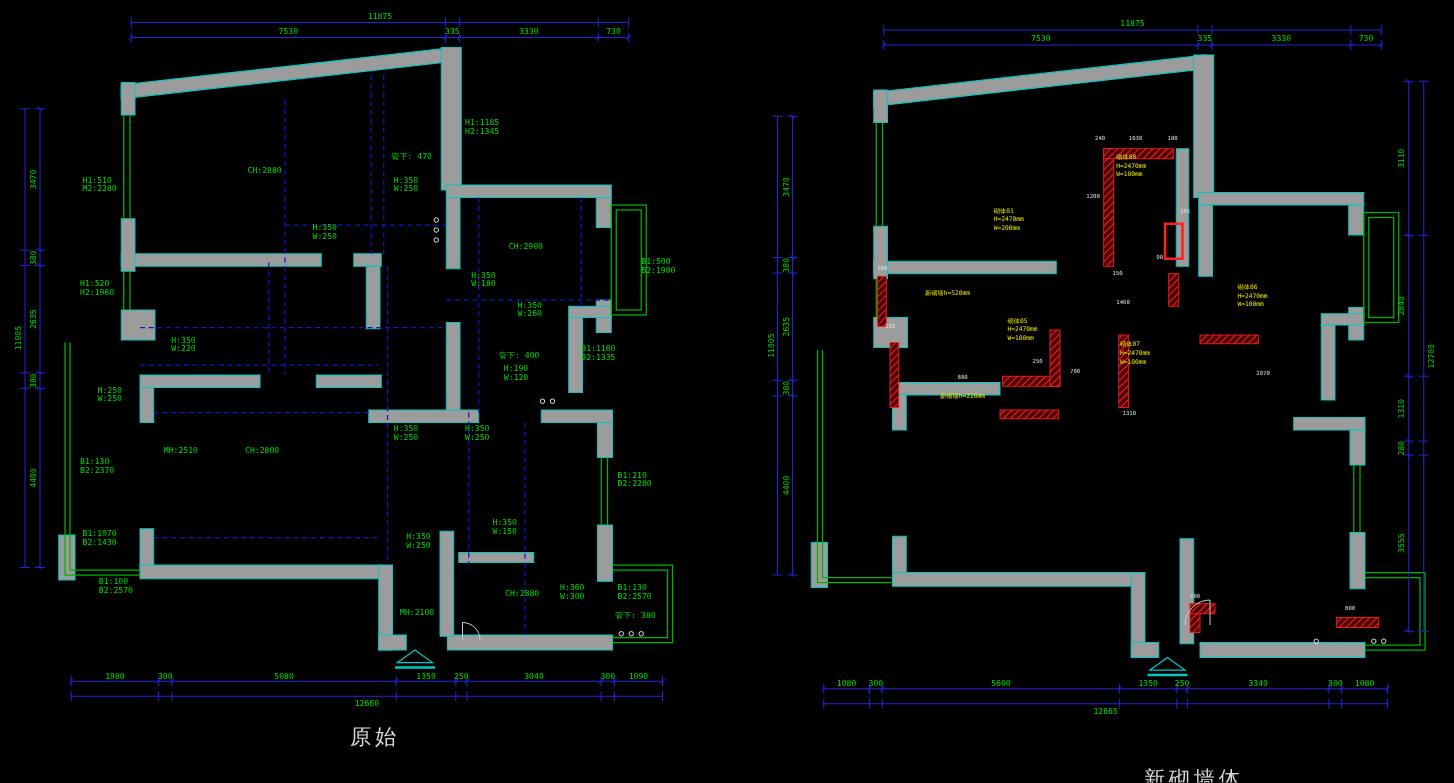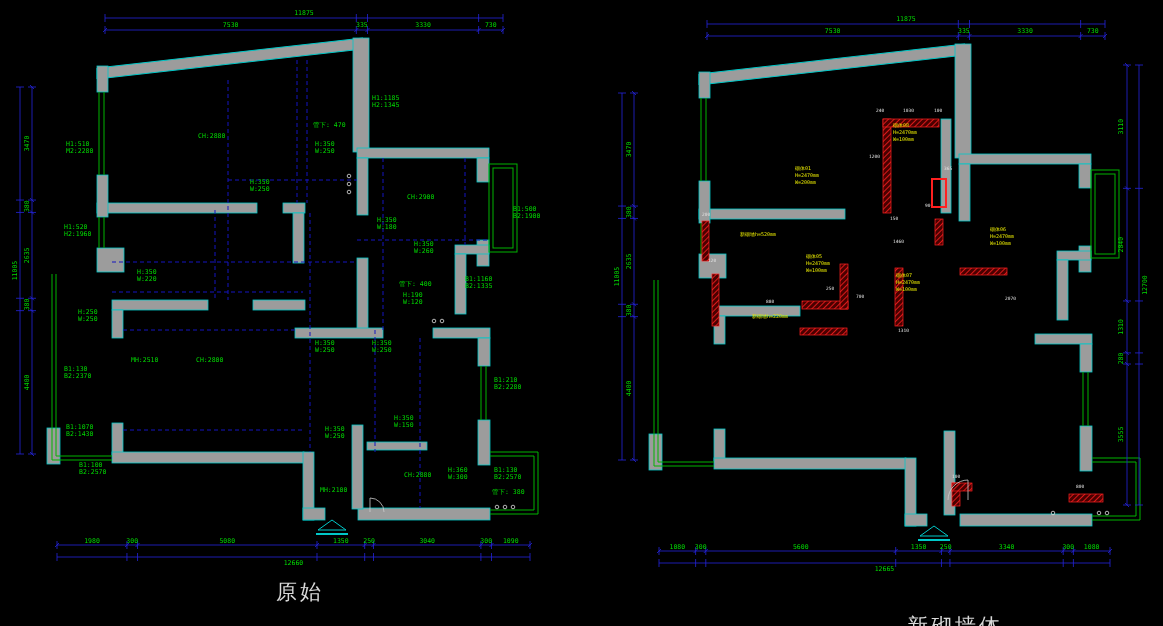--- a/index.html
+++ b/index.html
@@ -1,19 +1,19 @@
 <!DOCTYPE html>
 <html><head>
 <meta charset="utf-8">
 <style>
   html,body{margin:0;padding:0;background:#000;}
   body{width:1163px;height:626px;position:relative;overflow:hidden;
        font-family:"DejaVu Sans Mono",monospace;}
   #canvas{position:absolute;left:0;top:0;}
-  .plan-title{position:absolute;color:#d9d9d9;font-size:21px;letter-spacing:3px;
+  .plan-title{position:absolute;color:#d9d9d9;font-size:17px;letter-spacing:3px;
        font-family:Liberation Serif, serif;text-align:center;}
   #title-left{left:240px;top:578px;width:120px;}
   #title-right{left:890px;top:612px;width:130px;text-align:center;}
 </style>
 </head>
 <body>
 
 <svg id="canvas" width="1163" height="626" viewBox="0 0 1163 626">
   <defs>
     <pattern id="redhatch" width="4" height="4" patternUnits="userSpaceOnUse" patternTransform="rotate(45)">

